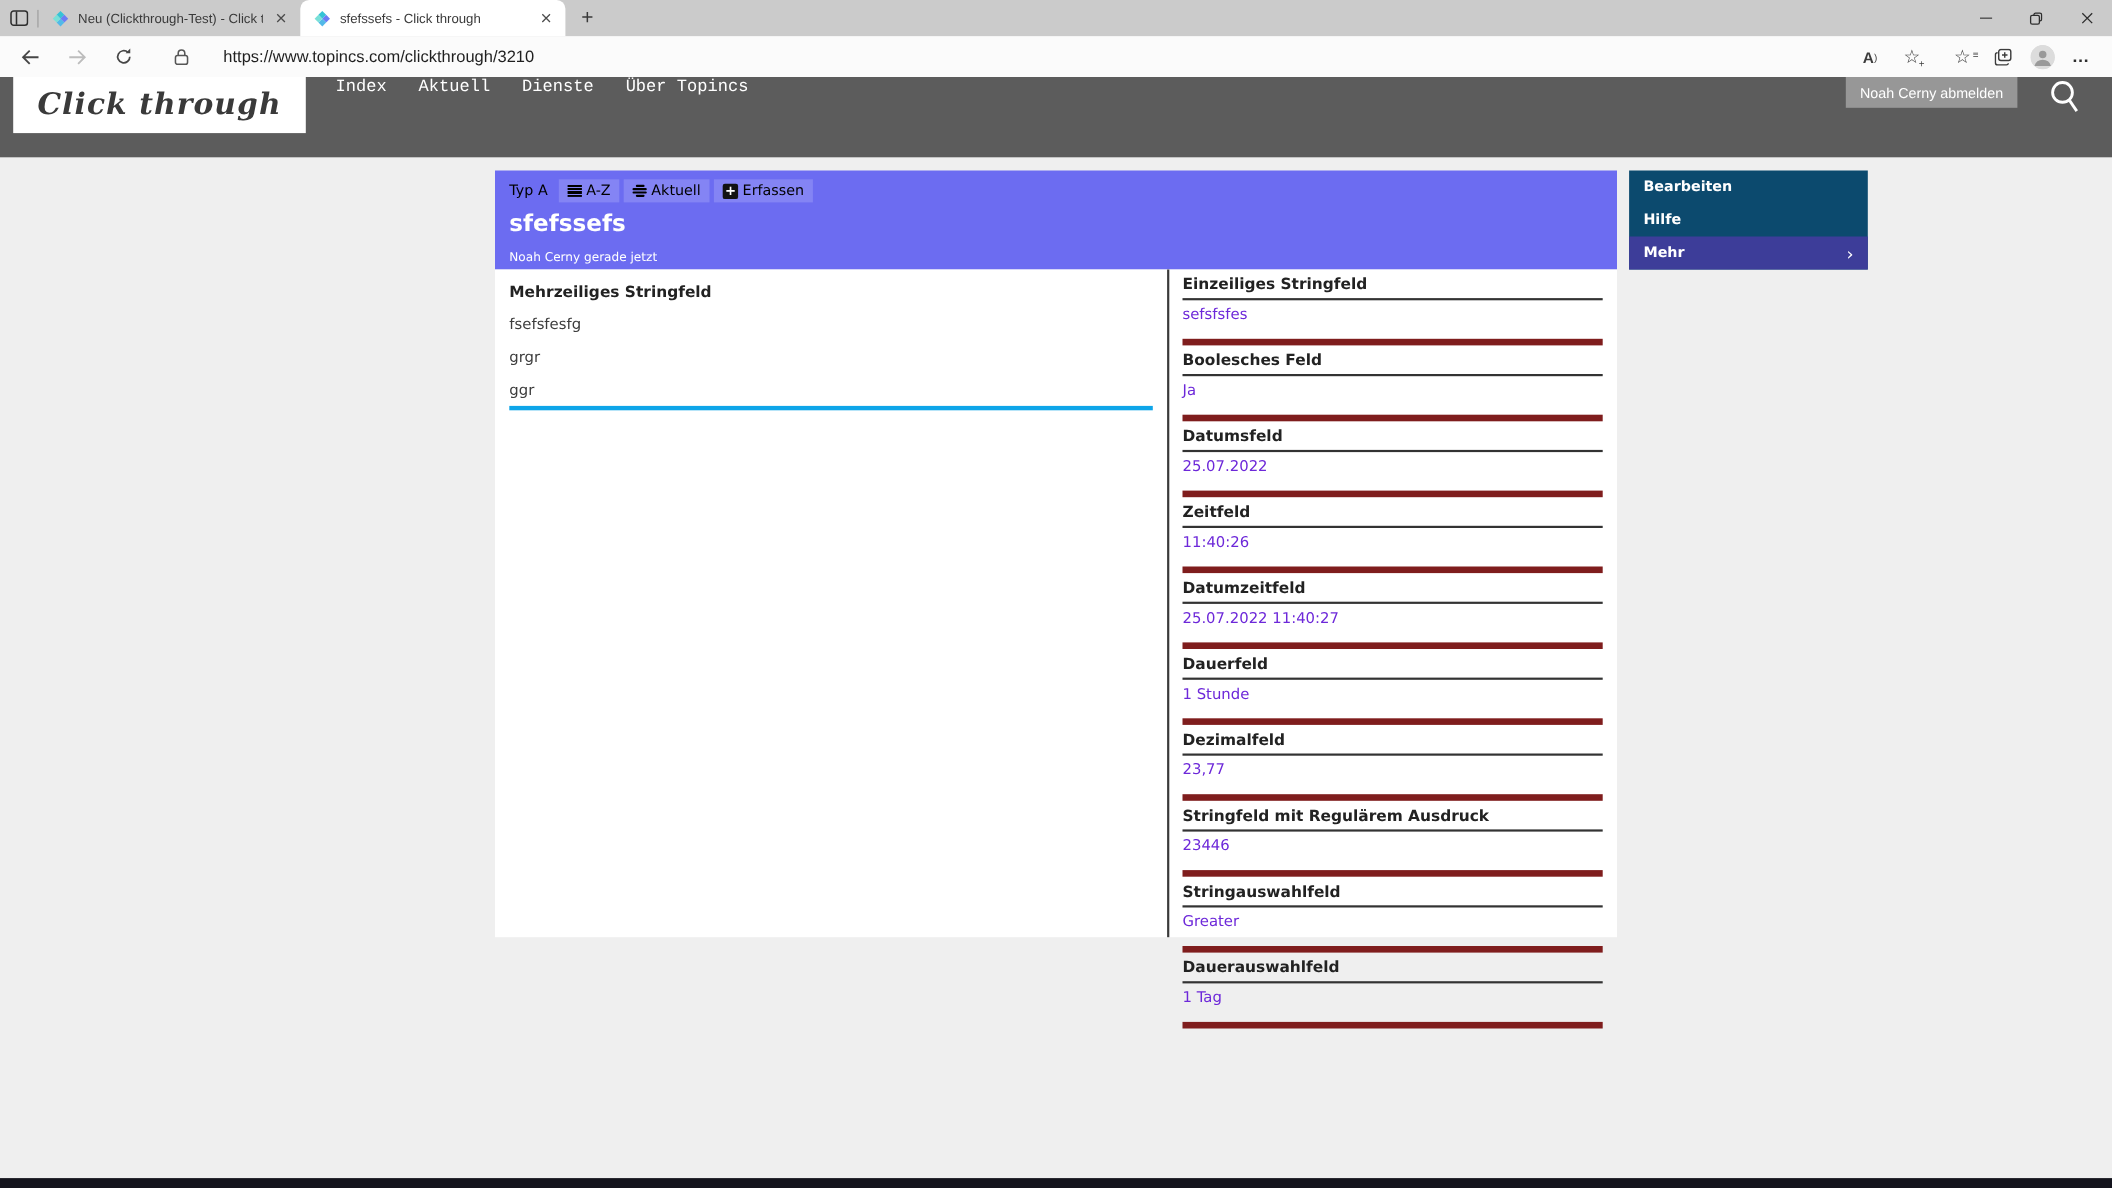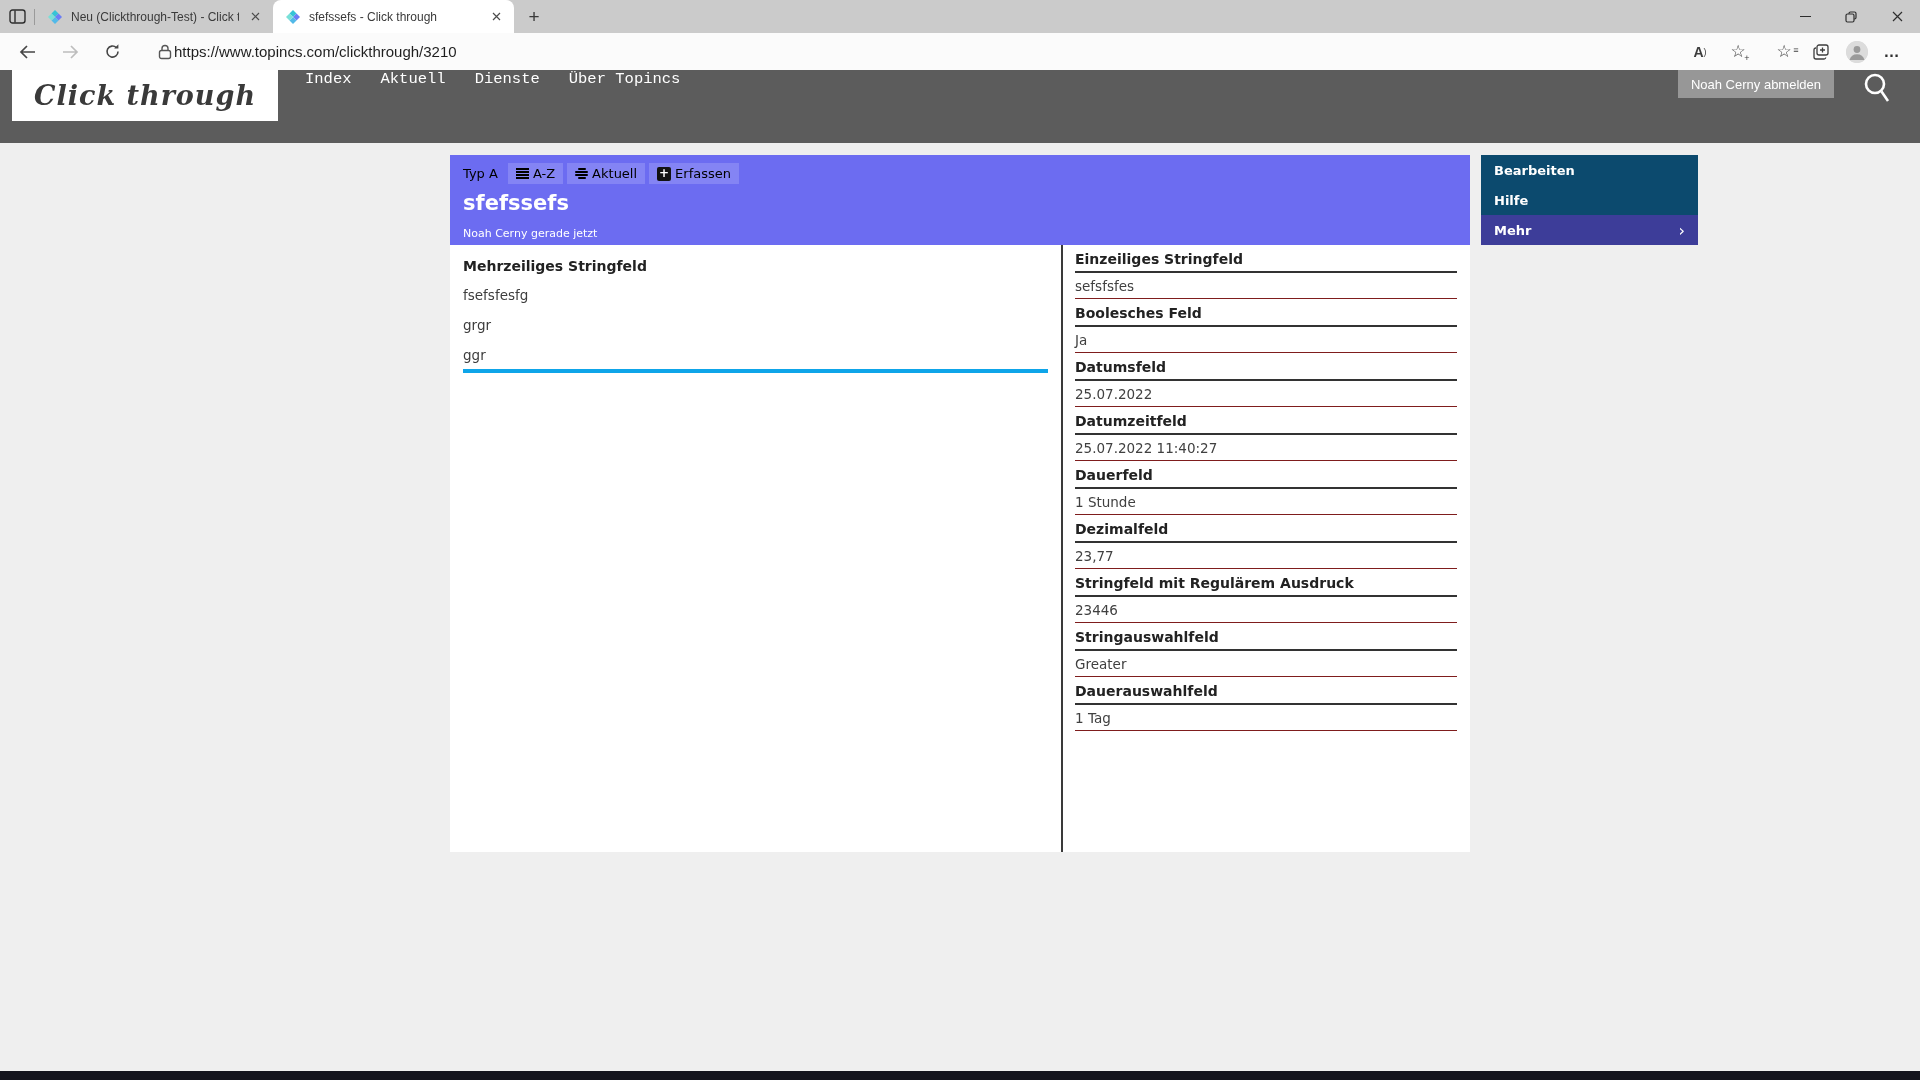--- a/index.html
+++ b/index.html
@@ -35,21 +35,21 @@
   .win-btn { width:46px; height:33px; display:flex; align-items:center; justify-content:center; }
   .min-glyph { width:11px; height:1px; background:#2e2e2e; }
 
   
   .addressbar {
     position:absolute; top:33px; left:0; width:1920px; height:37px;
     background:#fbfbfb; display:flex; align-items:center; padding:0 14px;
   }
   .nav-icon { width:28px; height:28px; display:flex; align-items:center; justify-content:center; margin-right:14px; }
   .url-zone { display:flex; align-items:center; flex:1; margin-left:18px; }
-  .url-text { font-size:15px; color:#1f1f1f; margin-left:2px; }
+  .url-text { font-size:15px; color:#1f1f1f; margin-left:31px; }
   .addr-right { display:flex; align-items:center; gap:10px; }
   .addr-icon { width:28px; height:26px; display:flex; align-items:center; justify-content:center; color:#3c3c3c; }
   .read-aloud { font-size:14px; color:#3c3c3c; font-weight:bold; }
   .read-aloud .paren { font-size:9px; vertical-align:top; font-weight:normal; }
   .star-glyph { font-size:17px; color:#3c3c3c; position:relative; line-height:1; }
   .star-add-plus { position:absolute; right:-4px; bottom:-3px; font-size:9px; color:#3c3c3c; background:#fbfbfb; border-radius:50%; }
   .star-lines { position:absolute; right:-6px; top:3px; font-size:9px; color:#3c3c3c; letter-spacing:-1px; }
   .avatar-circle { width:22px; height:22px; border-radius:50%; background:#d9d9d9; overflow:hidden; display:flex; align-items:center; justify-content:center; }
   .dots-glyph { font-size:16px; color:#2e2e2e; letter-spacing:1px; font-weight:bold; }
 
@@ -115,22 +115,22 @@
 
   .mlabel { font-weight:bold; font-size:14px; color:#222222; }
   .mval { font-size:13.5px; color:#3d3d3d; margin-top:13px; height:17px; }
   .mblock { border-bottom:4px solid #0ea5e9; padding-bottom:5px; }
 
   .field-label {
     font-weight:bold; font-size:14px; color:#222222;
     padding:6px 0 4px; border-bottom:2px solid #333333;
   }
   .field-value {
-    font-size:13.5px; color:#404040;
-    padding:5px 0 4px; border-bottom:1px solid #7f1d1d;
+    font-size:13.5px; color:#6d28d9;
+    padding:5px 0 14px; border-bottom:6px solid #7f1d1d;
   }
 
   .bottom-bar { position:absolute; left:0; bottom:0; width:1920px; height:9px; background:#14141d; }
 
   svg { display:block; }
 </style>
 </head>
 <body>
 
 <div class="tabbar">
@@ -332,20 +332,24 @@
     </div>
     <div class="field">
       <div class="field-label">Boolesches Feld</div>
       <div class="field-value">Ja</div>
     </div>
     <div class="field">
       <div class="field-label">Datumsfeld</div>
       <div class="field-value">25.07.2022</div>
     </div>
     <div class="field">
+      <div class="field-label">Zeitfeld</div>
+      <div class="field-value">11:40:26</div>
+    </div>
+    <div class="field">
       <div class="field-label">Datumzeitfeld</div>
       <div class="field-value">25.07.2022 11:40:27</div>
     </div>
     <div class="field">
       <div class="field-label">Dauerfeld</div>
       <div class="field-value">1 Stunde</div>
     </div>
     <div class="field">
       <div class="field-label">Dezimalfeld</div>
       <div class="field-value">23,77</div>

